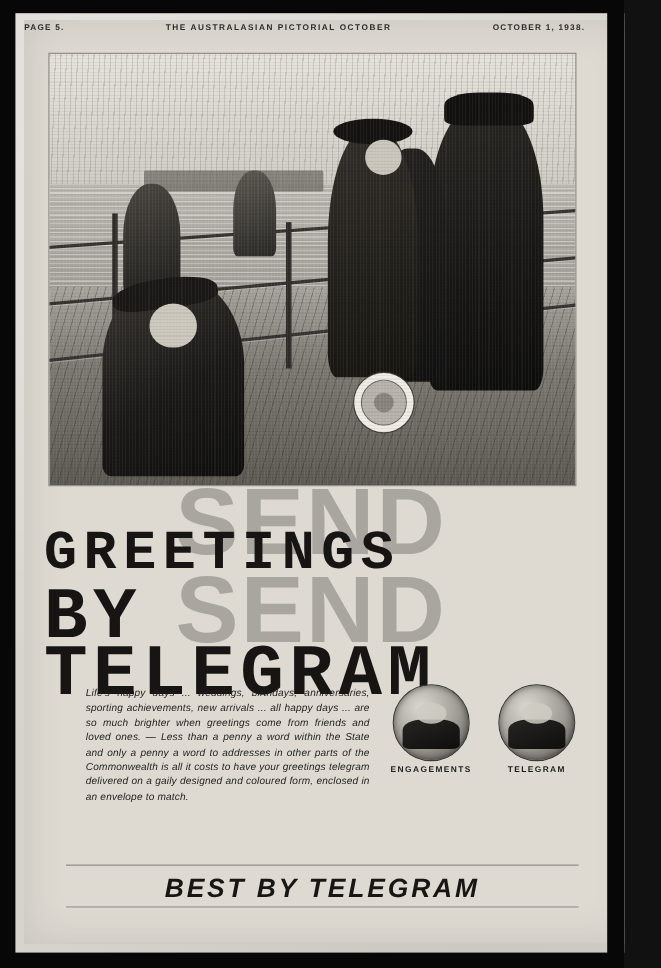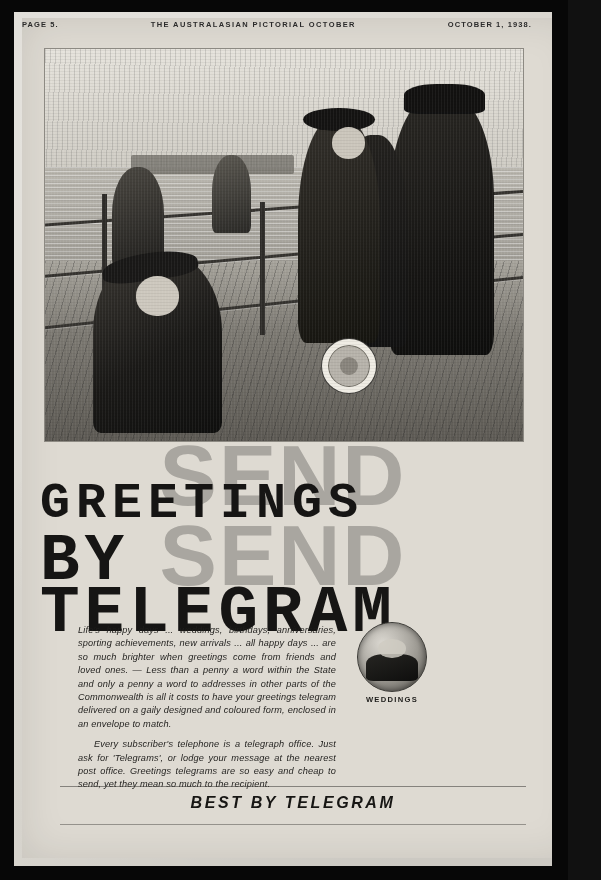--- a/index.html
+++ b/index.html
@@ -178,21 +178,21 @@
 
   
   .rule{
     position:absolute;left:60px;top:786px;width:466px;height:1px;background:#3d3b37;opacity:.55;
   }
   .slogan{
     position:absolute;left:60px;top:794px;width:466px;
     display:flex;align-items:baseline;justify-content:center;gap:10px;
   }
   .slogan .a{font-size:17px;font-weight:700;letter-spacing:3.4px;color:#171614;}
-  .slogan .b{font-size:16px;font-weight:700;font-style:italic;letter-spacing:2.6px;color:#171614;}
+  .slogan .b{font-size:24px;font-weight:700;font-style:italic;letter-spacing:2.6px;color:#171614;}
   .rule2{
     position:absolute;left:60px;top:824px;width:466px;height:1px;background:#3d3b37;opacity:.45;
   }
 </style>
 </head>
 <body>
 
 <div class="page">
 
   <div class="sheet"></div>
@@ -236,28 +236,31 @@
 
   <div class="headline-wrap">
     <div class="ghost-send g1">SEND</div>
     <div class="ghost-send g2">SEND</div>
     <div class="hl l1">GREETINGS</div>
     <div class="hl l2">BY TELEGRAM</div>
   </div>
 
   <div class="copy">
     <p>Life's happy days ... weddings, birthdays, anniversaries, sporting achievements, new arrivals ... all happy days ... are so much brighter when greetings come from friends and loved ones. — Less than a penny a word within the State and only a penny a word to addresses in other parts of the Commonwealth is all it costs to have your greetings telegram delivered on a gaily designed and coloured form, enclosed in an envelope to match.</p>
-    <p class="indent">Every subscriber's telephone is a telegraph office. Just ask for 'Telegrams', or lodge your message at the nearest post office.  Greetings telegrams are so easy and cheap to send, yet they mean so much to the recipient.</p>
   </div>
 
   <div class="medallions">
     <div class="med-row">
       <div class="med">
         <div class="disc"></div>
-        <div class="cap">WEDDINGS</div>
+        <div class="cap">ENGAGEMENTS</div>
+      </div>
+      <div class="med">
+        <div class="disc"></div>
+        <div class="cap">TELEGRAM</div>
       </div>
     </div>
   </div>
 
   <div class="rule"></div>
   <div class="slogan">
     <span class="b">BEST BY TELEGRAM</span>
   </div>
   <div class="rule2"></div>
 

